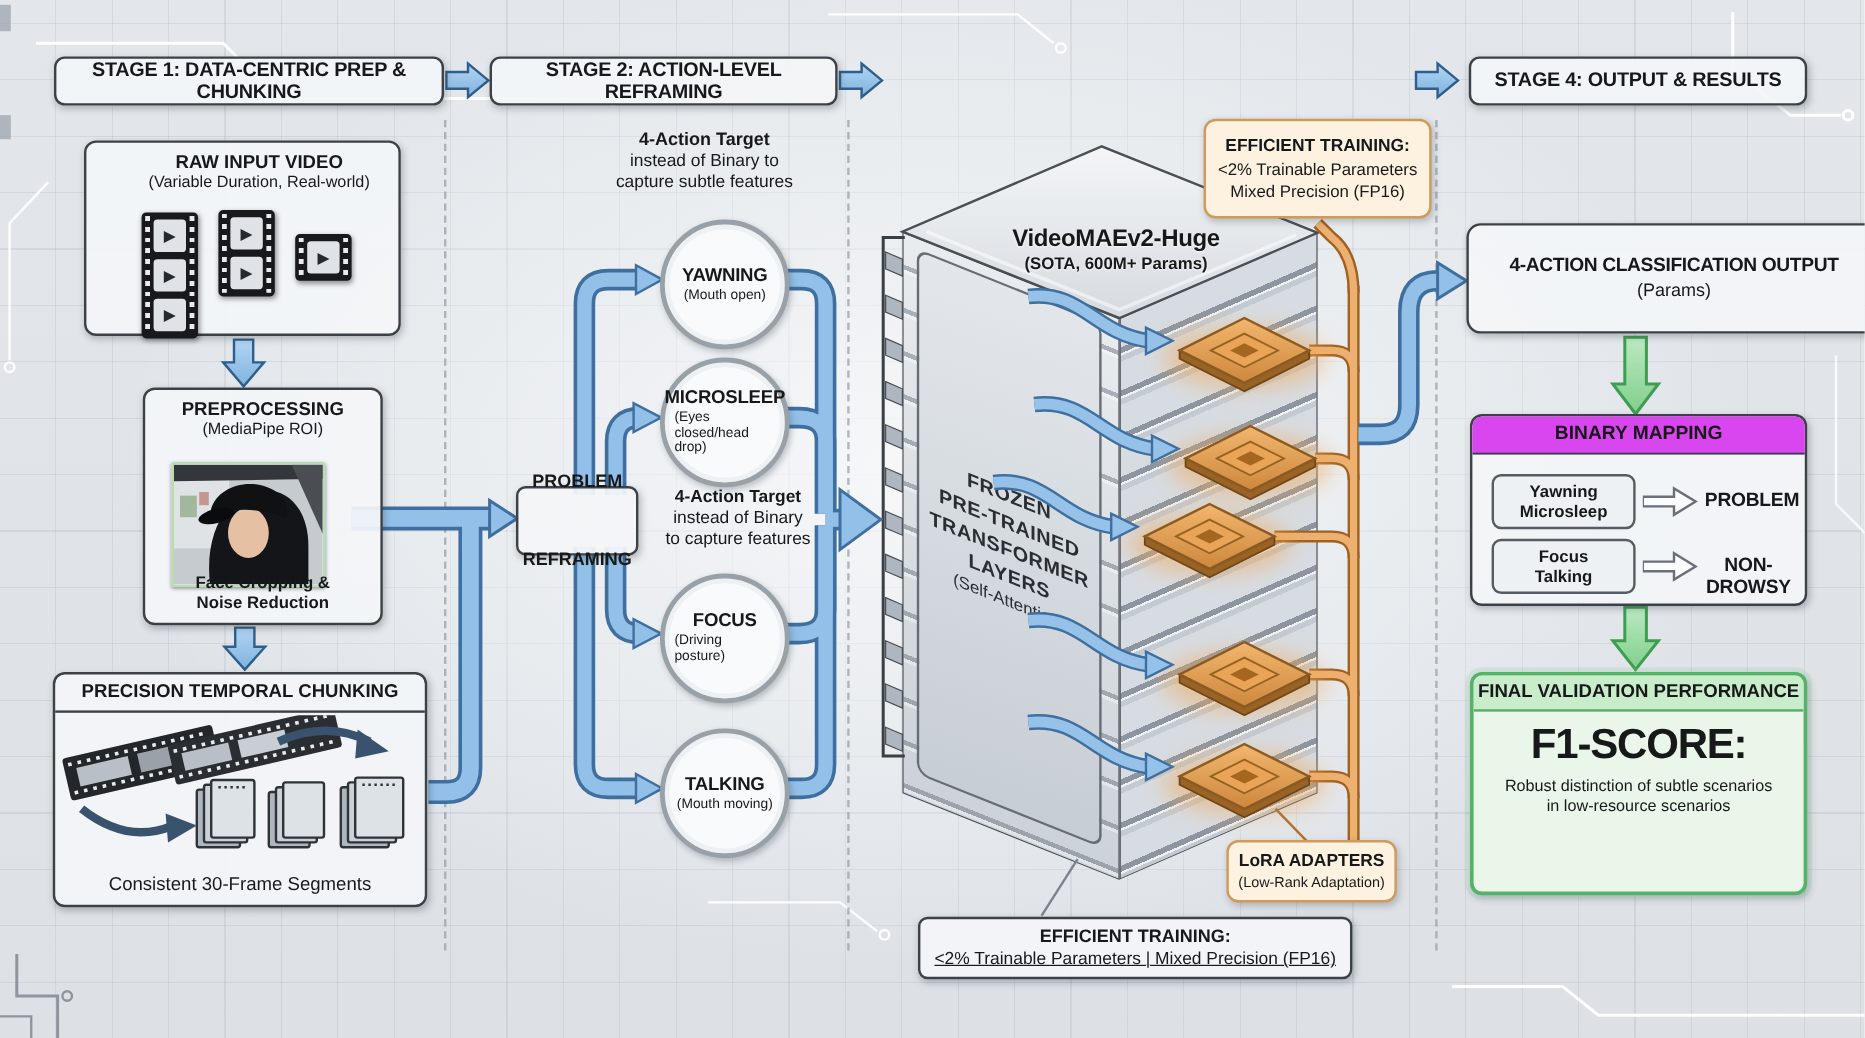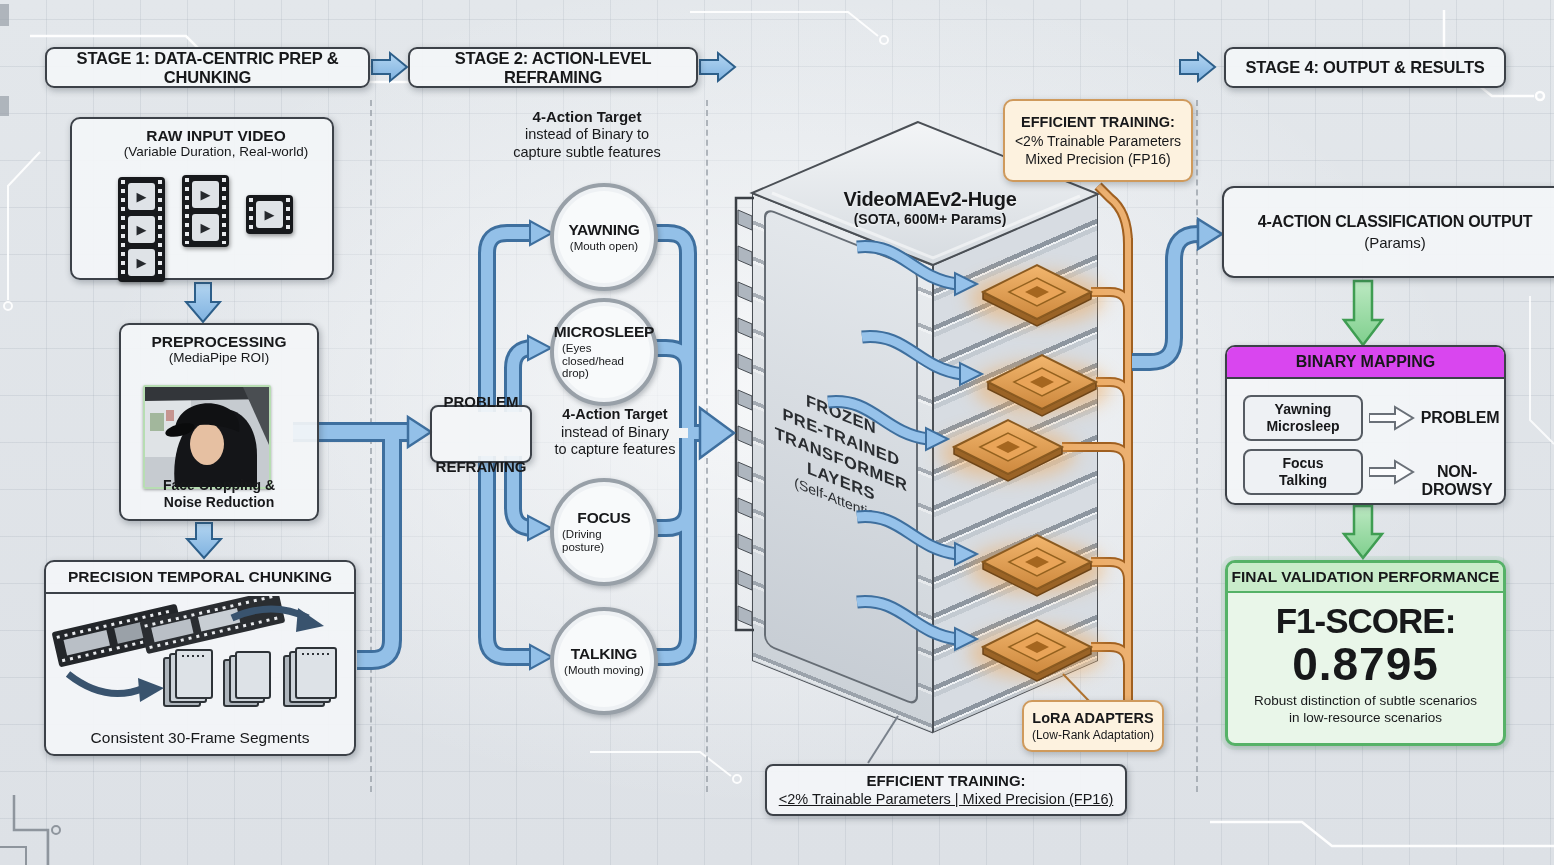--- a/index.html
+++ b/index.html
@@ -471,20 +471,19 @@
     </div>
     <svg style="position:absolute;left:142px;top:112px;" width="46" height="26">
       <polygon points="0,9 26,9 26,2 44,13 26,24 26,17 0,17" fill="#fbfcfd" stroke="#6a7078" stroke-width="2"></polygon>
     </svg>
     <div class="map-target" style="left:182px;top:116px;width:96px;text-align:center;">NON-DROWSY</div>
   </div>
 
   <div class="final-box" style="left:1225px;top:560px;width:281px;height:186px;">
     <div class="final-header">FINAL VALIDATION PERFORMANCE</div>
     <div class="metric-label">F1-SCORE:</div>
-    <div class="metric-value">0.8795</div>
     <div class="final-note">
       <div>Robust distinction of subtle scenarios</div>
       <div>in low-resource scenarios</div>
     </div>
   </div>
 
 </div>
 
 </body></html>

